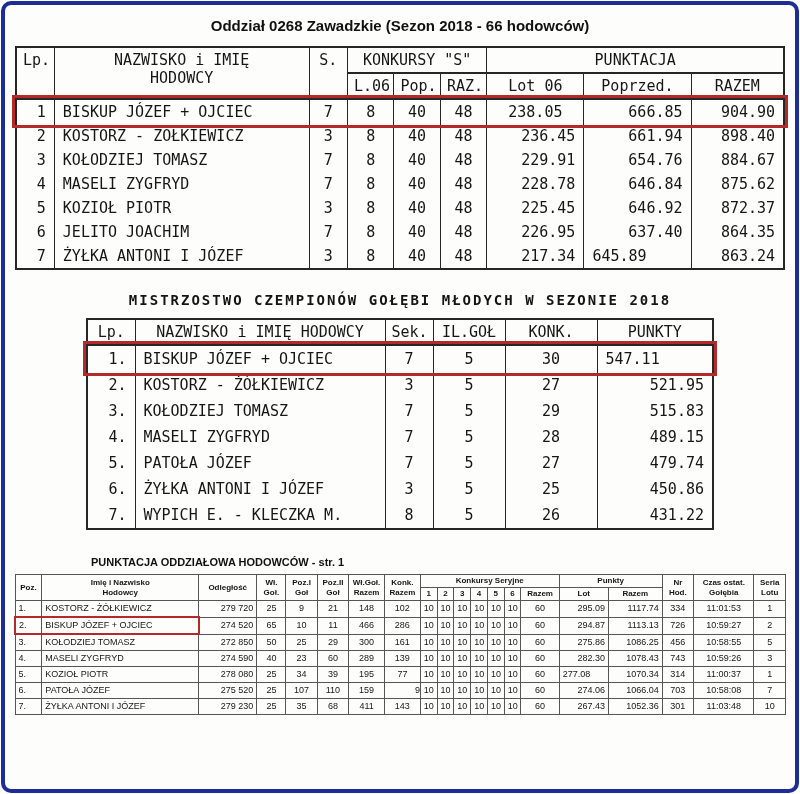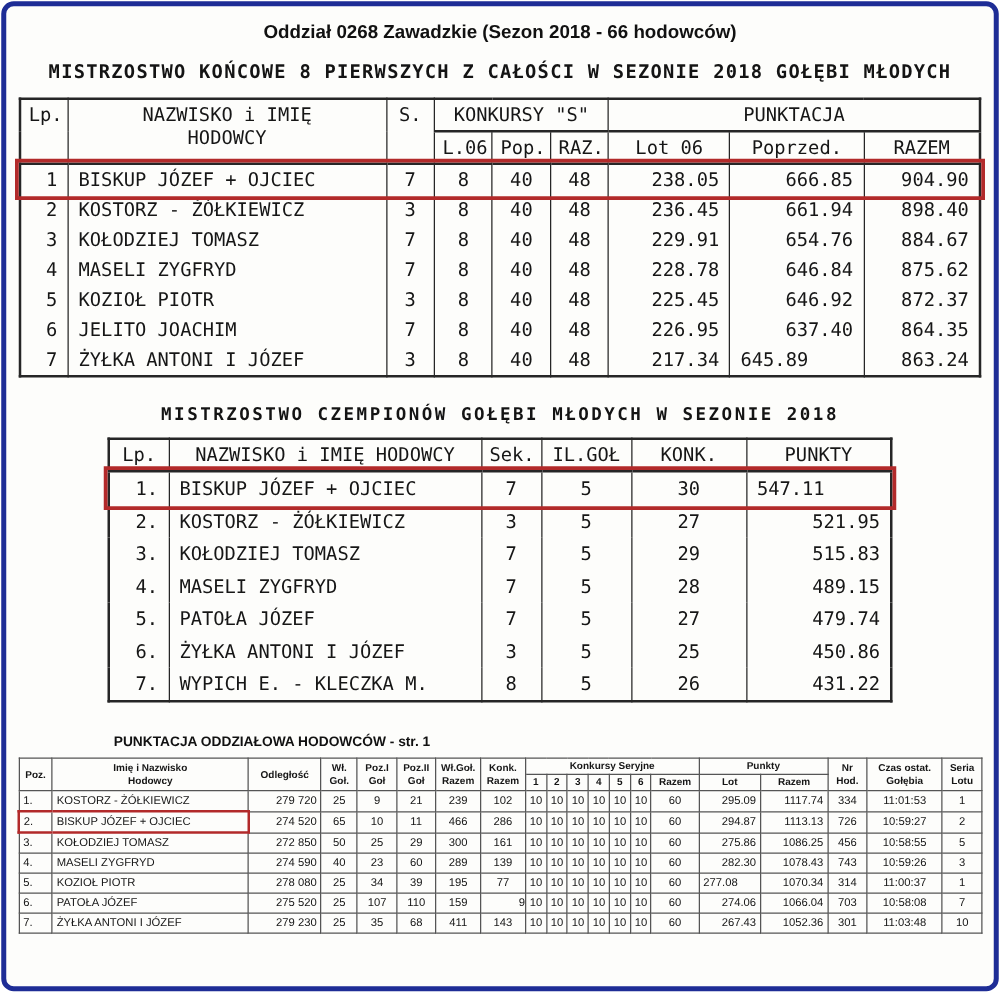--- a/index.html
+++ b/index.html
@@ -59,21 +59,20 @@
   .t3 th { font-size:8px; font-weight:bold; text-align:center; padding:1px 2px; line-height:10px; }
   .t3 td { padding:2px 3px; line-height:11px; }
 </style>
 </head>
 <body>
 
 <div id="frame">
 
   <div class="doc-title">Oddział 0268 Zawadzkie (Sezon 2018 - 66 hodowców)</div>
 
-  <div class="mono-heading">MISTRZOSTWO KOŃCOWE 8 PIERWSZYCH Z CAŁOŚCI W SEZONIE 2018 GOŁĘBI MŁODYCH</div>
 
   <table class="tt t1">
     <colgroup>
       <col style="width:38px">
         <col style="width:252px">
         <col style="width:38px">
       <col style="width:46px">
         <col style="width:46px">
         <col style="width:46px">
       <col style="width:96px">
@@ -101,21 +100,21 @@
       </tr>
     </thead>
     <tbody>
         <tr class="hl-row">
           <td style="text-align: right;">1</td>
           <td style="text-align: left;">BISKUP JÓZEF + OJCIEC</td>
           <td style="text-align: center;">7</td>
           <td style="text-align: center;">8</td>
           <td style="text-align: center;">40</td>
           <td style="text-align: center;">48</td>
-          <td style="text-align: right;">238.05</td>
+          <td style="text-align: center;">238.05</td>
           <td style="text-align: right;">666.85</td>
           <td style="text-align: right;">904.90</td>
         </tr>
         <tr>
           <td style="text-align: right;">2</td>
           <td style="text-align: left;">KOSTORZ - ŻÓŁKIEWICZ</td>
           <td style="text-align: center;">3</td>
           <td style="text-align: center;">8</td>
           <td style="text-align: center;">40</td>
           <td style="text-align: center;">48</td>
@@ -343,21 +342,21 @@
       </tr>
     </thead>
     <tbody>
         <tr>
           <td style="text-align: left;">1.</td>
           <td style="text-align: left;">KOSTORZ - ŻÓŁKIEWICZ</td>
           <td style="text-align: right;">279 720</td>
           <td style="text-align: center;">25</td>
           <td style="text-align: center;">9</td>
           <td style="text-align: center;">21</td>
-          <td style="text-align: center;">239</td>
+          <td style="text-align: center;">148</td>
           <td style="text-align: center;">102</td>
           <td style="text-align: center;">10</td>
           <td style="text-align: center;">10</td>
           <td style="text-align: center;">10</td>
           <td style="text-align: center;">10</td>
           <td style="text-align: center;">10</td>
           <td style="text-align: center;">10</td>
           <td style="text-align: center;">60</td>
           <td style="text-align: right;">295.09</td>
           <td style="text-align: right;">1117.74</td>

